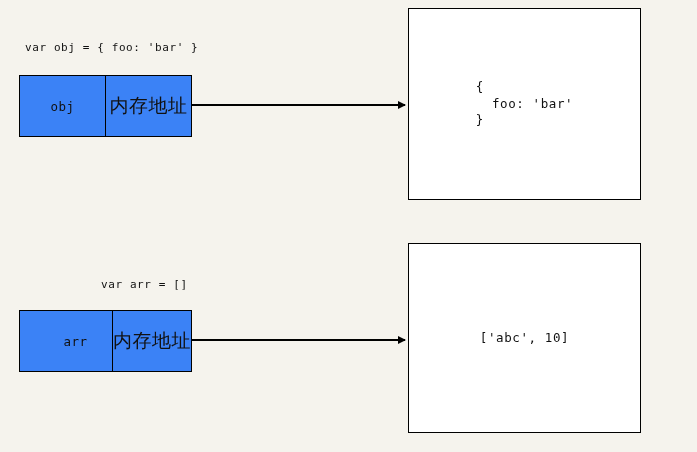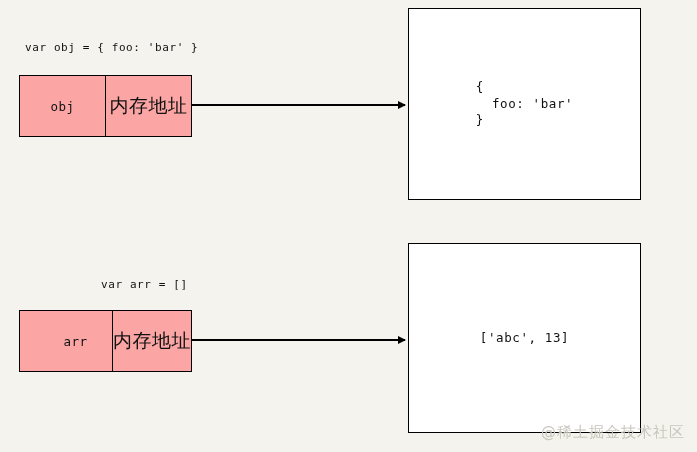--- a/index.html
+++ b/index.html
@@ -28,21 +28,21 @@
     white-space: pre;
     letter-spacing: 0.6px;
   }
   #decl-obj { left: 25px; top: 41px; }
   #decl-arr { left: 58px; top: 278px; margin-left: 43px; }
 
   
   .var-table {
     position: absolute;
     display: flex;
-    background: #fca5a5;
+    background: #3b82f6;
     border: 1.6px solid #000000;
     box-sizing: border-box;
   }
   #var-table-obj { left: 19px; top: 75px; width: 173px; height: 62px; }
   #var-table-arr { left: 19px; top: 310px; width: 173px; height: 62px; padding-left: 19px; }
 
   .var-cell {
     display: flex;
     align-items: center;
     justify-content: center;
@@ -152,18 +152,17 @@
   <div class="var-table" id="var-table-arr">
     <div class="var-cell var-cell-name">arr</div>
     <div class="var-cell var-cell-addr">内存地址</div>
   </div>
 
   <div class="arrow" id="arrow-arr">
     <span class="arrow-head"></span>
   </div>
 
   <div class="heap-box" id="heap-box-arr">
-    <pre class="heap-content single">['abc', 13]</pre>
+    <pre class="heap-content single">['abc', 10]</pre>
   </div>
 
-  <div id="watermark">@稀土掘金技术社区</div>
 
 </div>
 
 </body></html>

